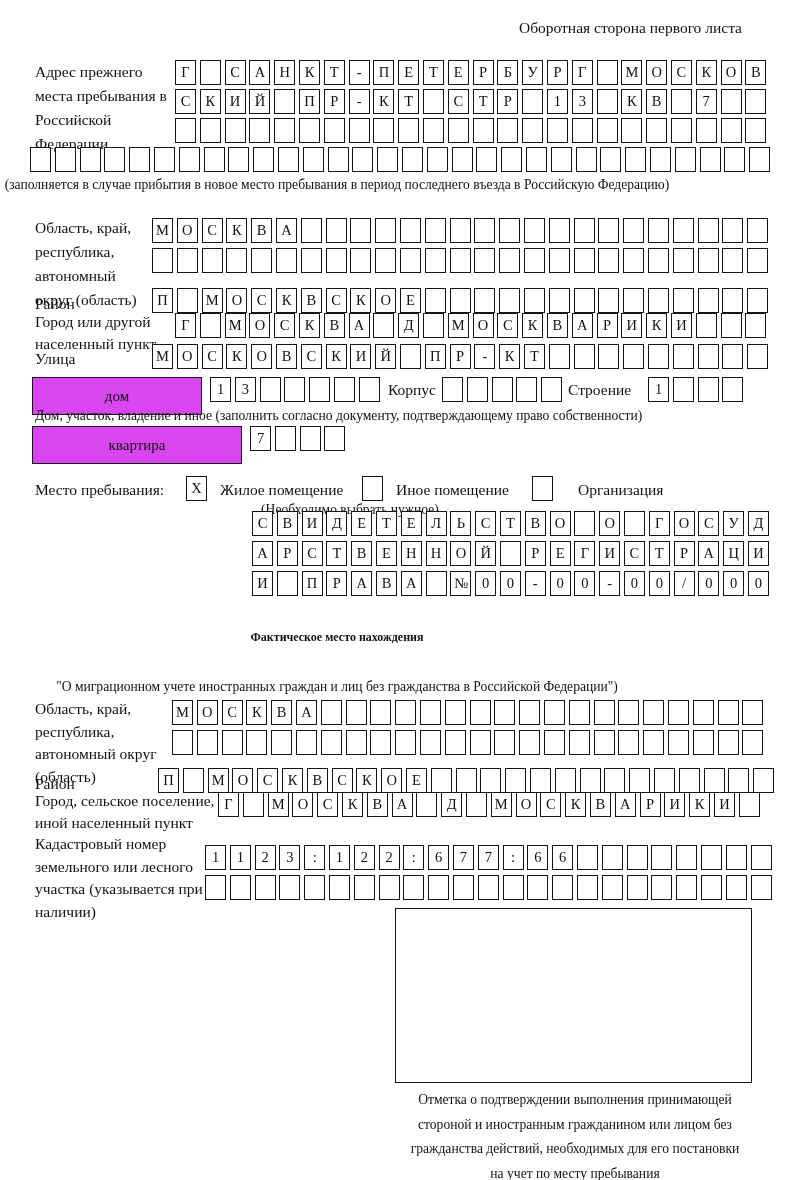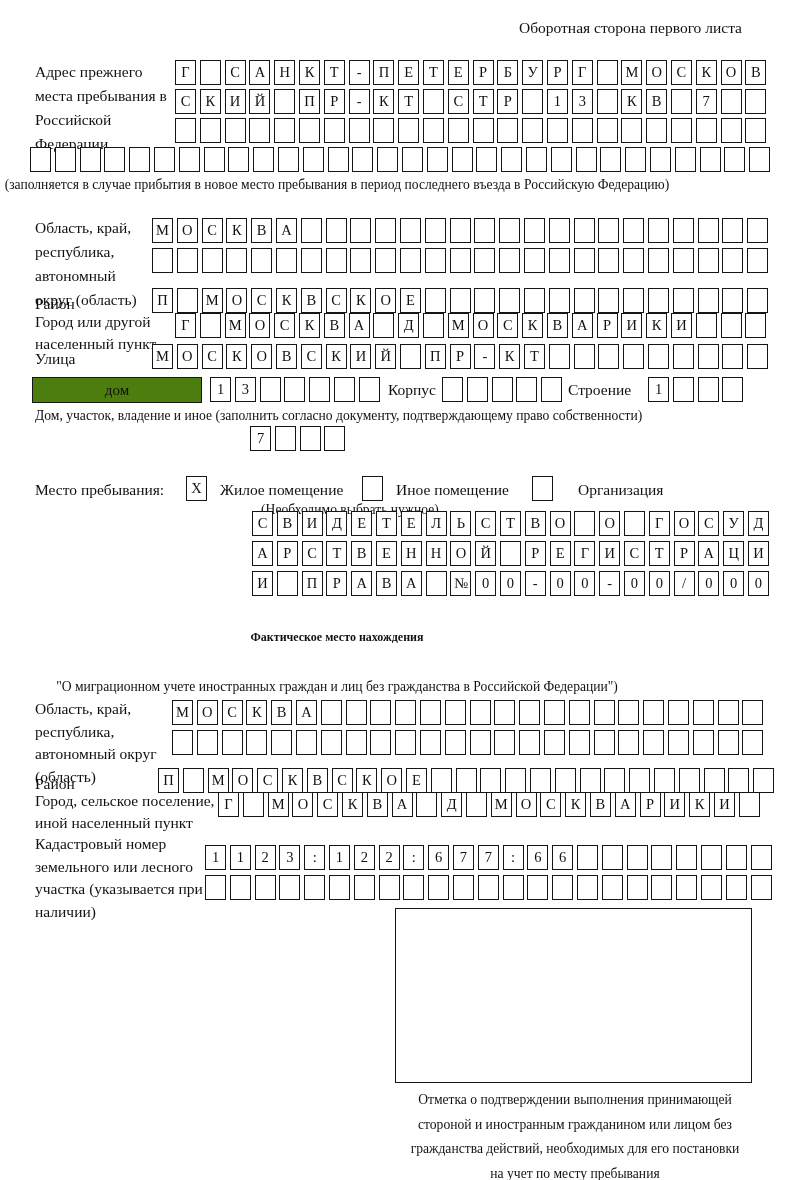--- a/index.html
+++ b/index.html
@@ -7,22 +7,22 @@
         font-family:"Liberation Serif",serif;overflow:hidden;}
   .abs{position:absolute;}
   .lbl{font-size:15.5px;line-height:24px;color:#111;}
   .cap{font-size:13.6px;color:#111;}
   .title{font-size:16.5px;font-weight:bold;}
   .center{left:0;width:674px;text-align:center;}
   .cellrow{display:flex;gap:3.8px;}
   .cell{width:21px;height:25px;box-sizing:border-box;border:1.6px solid #151515;
         display:flex;align-items:center;justify-content:center;
         font-size:14.5px;font-family:"Liberation Serif",serif;background:#fff;flex:0 0 auto;}
-  .bigfield{box-sizing:border-box;border:1.6px solid #151515;height:26px;
-        display:flex;align-items:center;justify-content:center;font-size:15px;background:#4d7c0f;}
+  .bigfield{box-sizing:border-box;border:1.6px solid #151515;height:38px;
+        display:flex;align-items:center;justify-content:center;font-size:15px;background:#d946ef;}
   .stampbox{box-sizing:border-box;border:1.6px solid #151515;background:#fff;}
 </style>
 </head>
 <body>
 
 <div id="page">
 
   <div class="abs lbl" style="top:16px;right:58px;">Оборотная сторона первого листа</div>
 
   <div class="abs lbl" style="top:60px;left:35px;width:142px;">Адрес прежнего места пребывания в Российской Федерации</div>
@@ -301,20 +301,21 @@
     </div>
   <div class="abs lbl" style="top:378px;left:568px;">Строение</div>
   <div class="abs cellrow" style="top:377px;left:648px;">
       <span class="cell">1</span>
       <span class="cell"></span>
       <span class="cell"></span>
       <span class="cell"></span>
     </div>
   <div class="abs cap" style="top:408px;left:35px;">Дом, участок, владение и иное (заполнить согласно документу, подтверждающему право собственности)</div>
 
+  <div class="abs bigfield" style="top:426px;left:32px;width:210px;">квартира</div>
   <div class="abs cellrow" style="top:426px;left:250px;">
       <span class="cell">7</span>
       <span class="cell"></span>
       <span class="cell"></span>
       <span class="cell"></span>
     </div>
 
   <div class="abs cap" style="top:502px;left:150px;width:400px;text-align:center;">(Необходимо выбрать нужное)</div>
   <div class="abs" style="top:476px;left:0;width:800px;height:28px;">
     <span class="abs lbl" style="top:2px;left:35px;">Место пребывания:</span>

